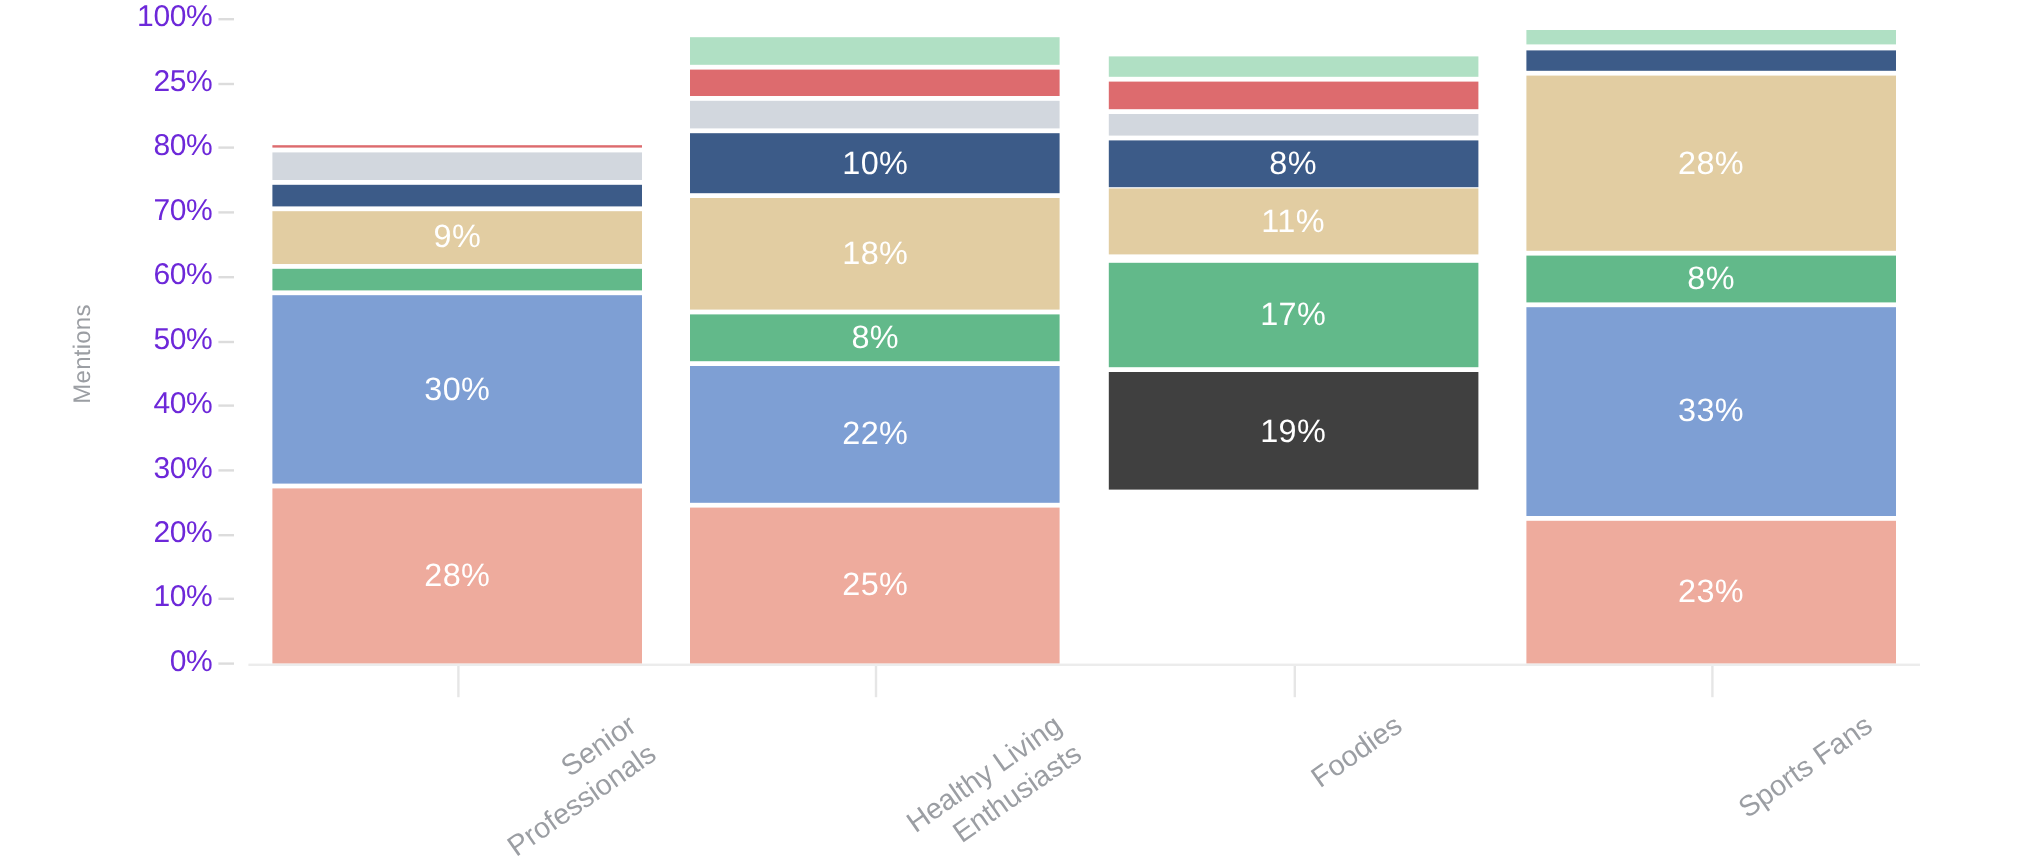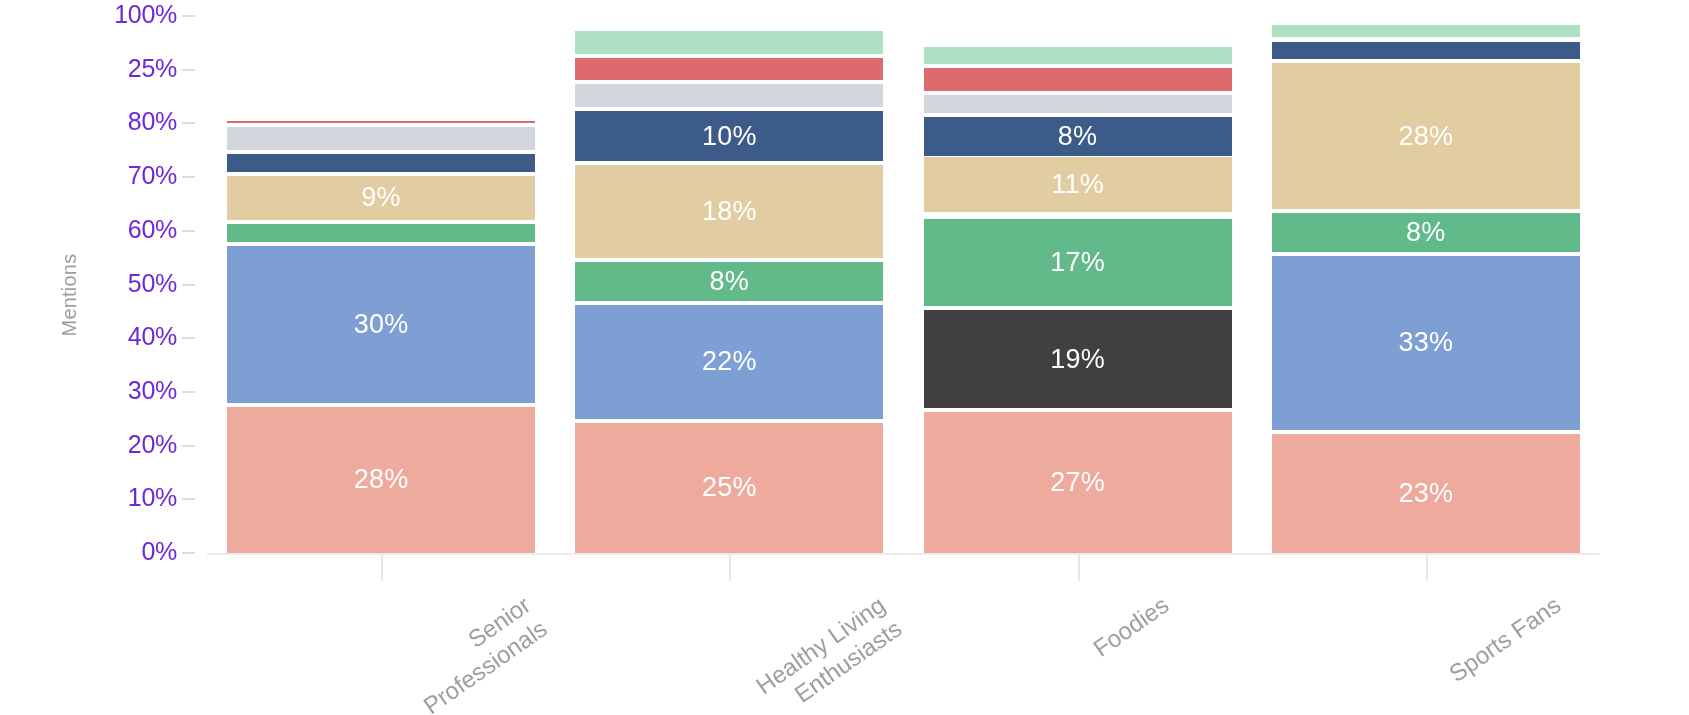--- a/index.html
+++ b/index.html
@@ -187,23 +187,20 @@
           <span class="seg-label">18%</span>
         </div>
         <div class="seg" style="bottom: 392.01px; height: 49.7px; background: rgb(60, 91, 136);">
           <span class="seg-label">10%</span>
         </div>
         <div class="seg" style="bottom: 445.71px; height: 22.85px; background: rgb(210, 215, 222);"></div>
         <div class="seg" style="bottom: 472.56px; height: 22.85px; background: rgb(221, 107, 110);"></div>
         <div class="seg" style="bottom: 499.41px; height: 22.85px; background: rgb(176, 224, 196);"></div>
       </div>
       <div class="bar" style="left: 716.524px; width: 308.201px; height: 537px;">
-        <div class="seg" style="bottom: 0px; height: 140.99px; background: rgb(238, 171, 157);">
-          <span class="seg-label">27%</span>
-        </div>
         <div class="seg" style="bottom: 144.99px; height: 98.03px; background: #404040;">
           <span class="seg-label">19%</span>
         </div>
         <div class="seg" style="bottom: 247.02px; height: 87.29px; background: rgb(98, 185, 138);">
           <span class="seg-label">17%</span>
         </div>
         <div class="seg" style="bottom: 341px; height: 55.07px; background: rgb(226, 205, 162);">
           <span class="seg-label">11%</span>
         </div>
         <div class="seg" style="bottom: 397.38px; height: 38.96px; background: rgb(60, 91, 136);">

